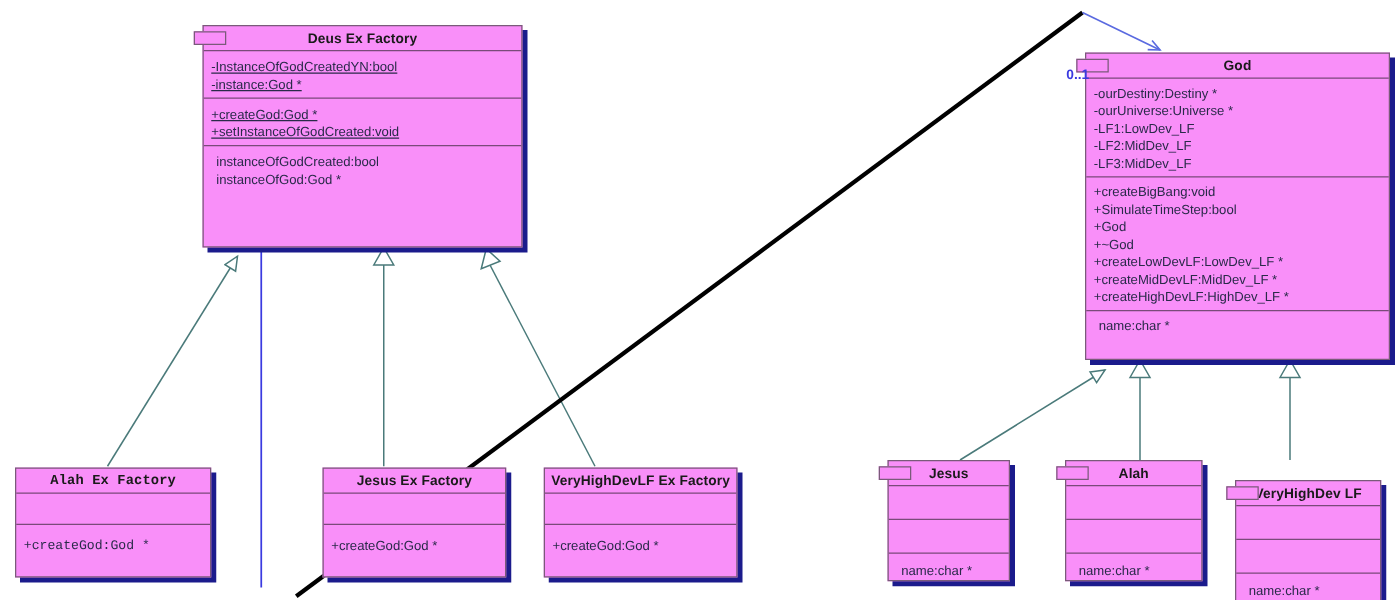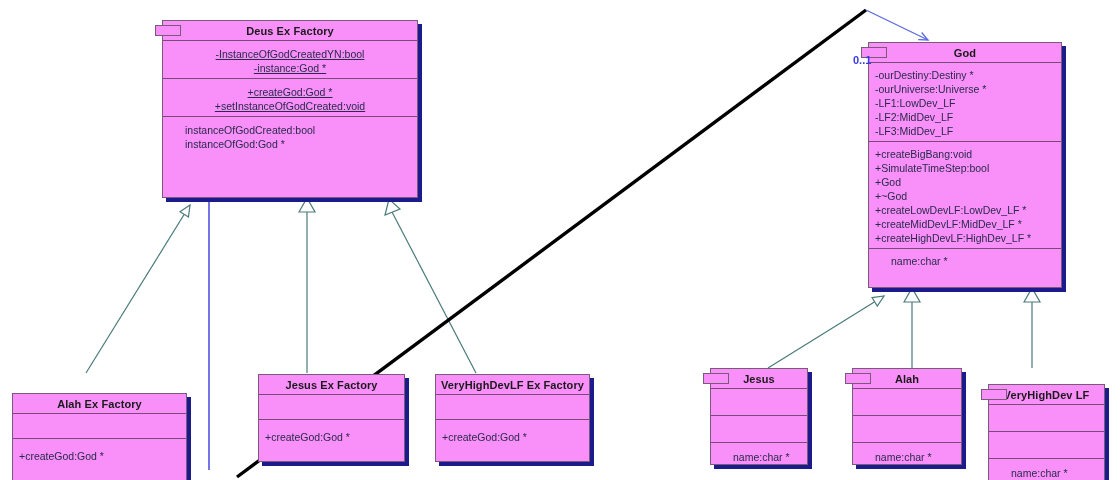--- a/index.html
+++ b/index.html
@@ -63,25 +63,23 @@
   .uml-row {
     font-size: 10.5px;
     color: #2a2a4a;
     padding: 0 6px;
     line-height: 14px;
     white-space: nowrap;
     overflow: hidden;
   }
   .uml-row.static {
     text-decoration: underline;
-    text-align: center;
   }
   .uml-row.indented {
     padding-left: 10px;
-    margin-left: 12px;
   }
   .empty-section {
     height: 18px;
   }
   .mult-label {
     position: absolute;
     font-size: 11px;
     font-weight: bold;
     color: #3a3ae0;
     z-index: 7;
@@ -156,21 +154,21 @@
     <div class="uml-section" style="padding-top:6px;">
       <div class="uml-row static">+createGod:God *</div>
       <div class="uml-row static">+setInstanceOfGodCreated:void</div>
     </div>
     <div class="uml-section" style="padding-top:6px;">
       <div class="uml-row indented">instanceOfGodCreated:bool</div>
       <div class="uml-row indented">instanceOfGod:God *</div>
     </div>
   </div>
 
-  <div class="uml-class" style="left:868px; top:42px; width:194px; height:246px;">
+  <div class="uml-class" style="left:868px; top:42px; width:244px; height:246px;">
     <div class="uml-tab"></div>
     <div class="uml-title">God</div>
     <div class="uml-section" style="padding-top:5px;">
       <div class="uml-row">-ourDestiny:Destiny *</div>
       <div class="uml-row">-ourUniverse:Universe *</div>
       <div class="uml-row">-LF1:LowDev_LF</div>
       <div class="uml-row">-LF2:MidDev_LF</div>
       <div class="uml-row">-LF3:MidDev_LF</div>
     </div>
     <div class="uml-section" style="padding-top:5px;">
@@ -180,21 +178,21 @@
       <div class="uml-row">+~God</div>
       <div class="uml-row">+createLowDevLF:LowDev_LF *</div>
       <div class="uml-row">+createMidDevLF:MidDev_LF *</div>
       <div class="uml-row">+createHighDevLF:HighDev_LF *</div>
     </div>
     <div class="uml-section" style="padding-top:5px;">
       <div class="uml-row indented">name:char *</div>
     </div>
   </div>
 
-  <div class="uml-class" style="left:12px; top:393px; width:175px; height:88px;">
+  <div class="uml-class" style="left:12px; top:374px; width:157px; height:88px;font-family:Liberation Mono, monospace;">
     <div class="uml-title">Alah Ex Factory</div>
     <div class="uml-section empty-section"></div>
     <div class="uml-section" style="padding-top:10px;">
       <div class="uml-row">+createGod:God *</div>
     </div>
   </div>
 
   <div class="uml-class" style="left:258px; top:374px; width:147px; height:88px;">
     <div class="uml-title">Jesus Ex Factory</div>
     <div class="uml-section empty-section"></div>

